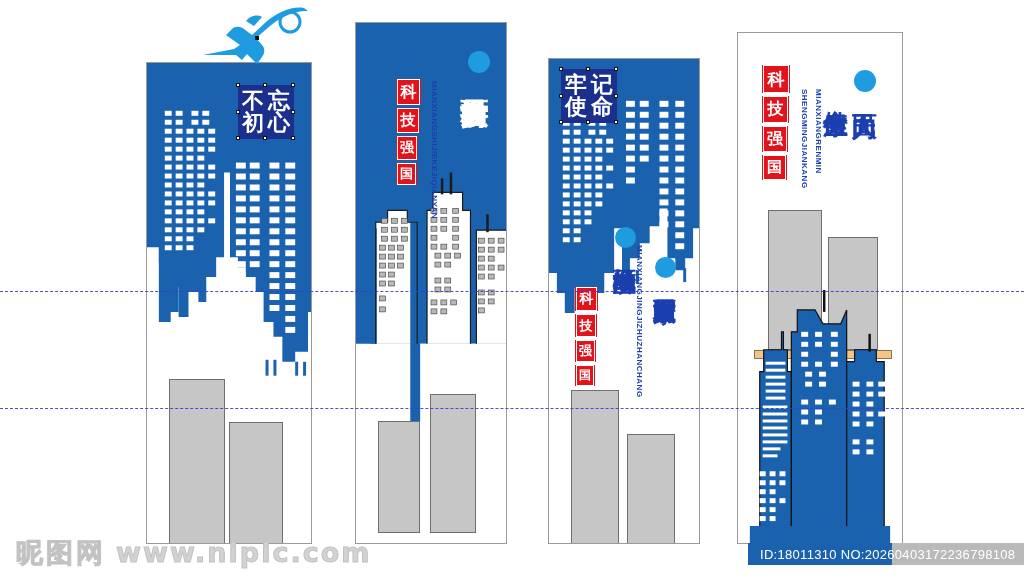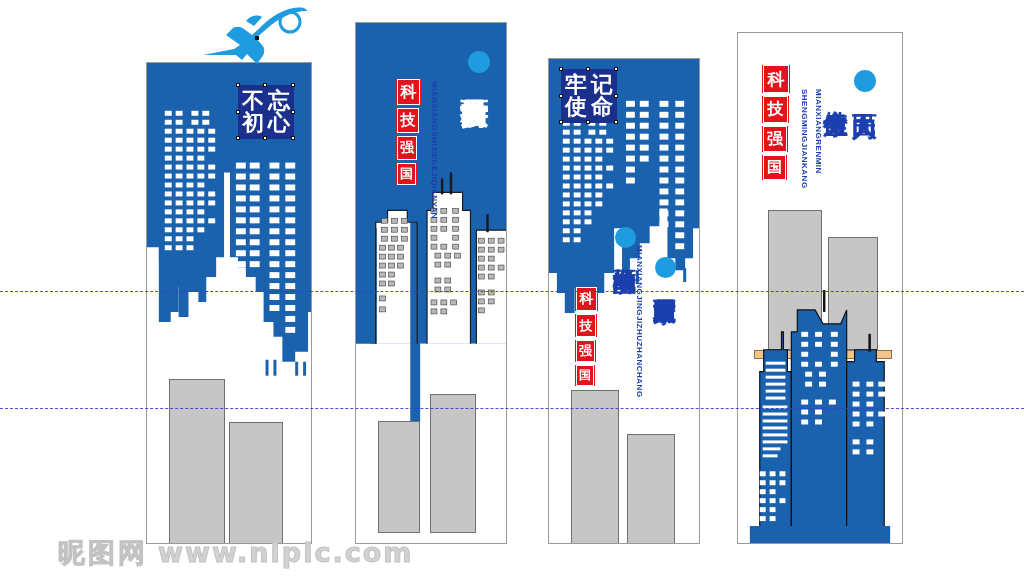--- a/index.html
+++ b/index.html
@@ -71,21 +71,21 @@
   
   #rocket{position:absolute;z-index:30;}
 
   
   #watermark{
     position:absolute;left:16px;bottom:6px;z-index:50;
     font-family:"DejaVu Sans","Liberation Sans",sans-serif;
     font-size:27px;font-weight:bold;color:#d2d2d2;
     -webkit-text-stroke:1px #c2c2c2;letter-spacing:2px;white-space:nowrap;
   }
-  #watermark .wm-cn{margin-right:10px;letter-spacing:3px;margin-left:42px;}
+  #watermark .wm-cn{margin-right:10px;letter-spacing:3px;}
   #idbar{
     position:absolute;right:0;bottom:12px;height:22px;z-index:55;
     background:linear-gradient(90deg,#1b62ae 0%,#1b62ae 52%,#b9b9b9 52%,#b9b9b9 100%);
     display:flex;align-items:center;padding:0 10px 0 12px;box-sizing:border-box;
   }
   #idbar span{font-size:13px;color:#ffffff;white-space:nowrap;letter-spacing:.3px;}
 </style>
 </head>
 <body>
 
@@ -645,14 +645,17 @@
         <rect x="116" y="418" width="7" height="5"></rect>
           <rect x="130" y="418" width="7" height="5"></rect>
       </g>
     </svg>
   </div>
 
   <div id="watermark">
     <span class="wm-cn">昵图网</span><span>www.nipic.com</span>
   </div>
 
+  <div id="idbar" style="width:276px;">
+    <span>ID:18011310 NO:20260403172236798108</span>
+  </div>
 
 </div>
 
 </body></html>

